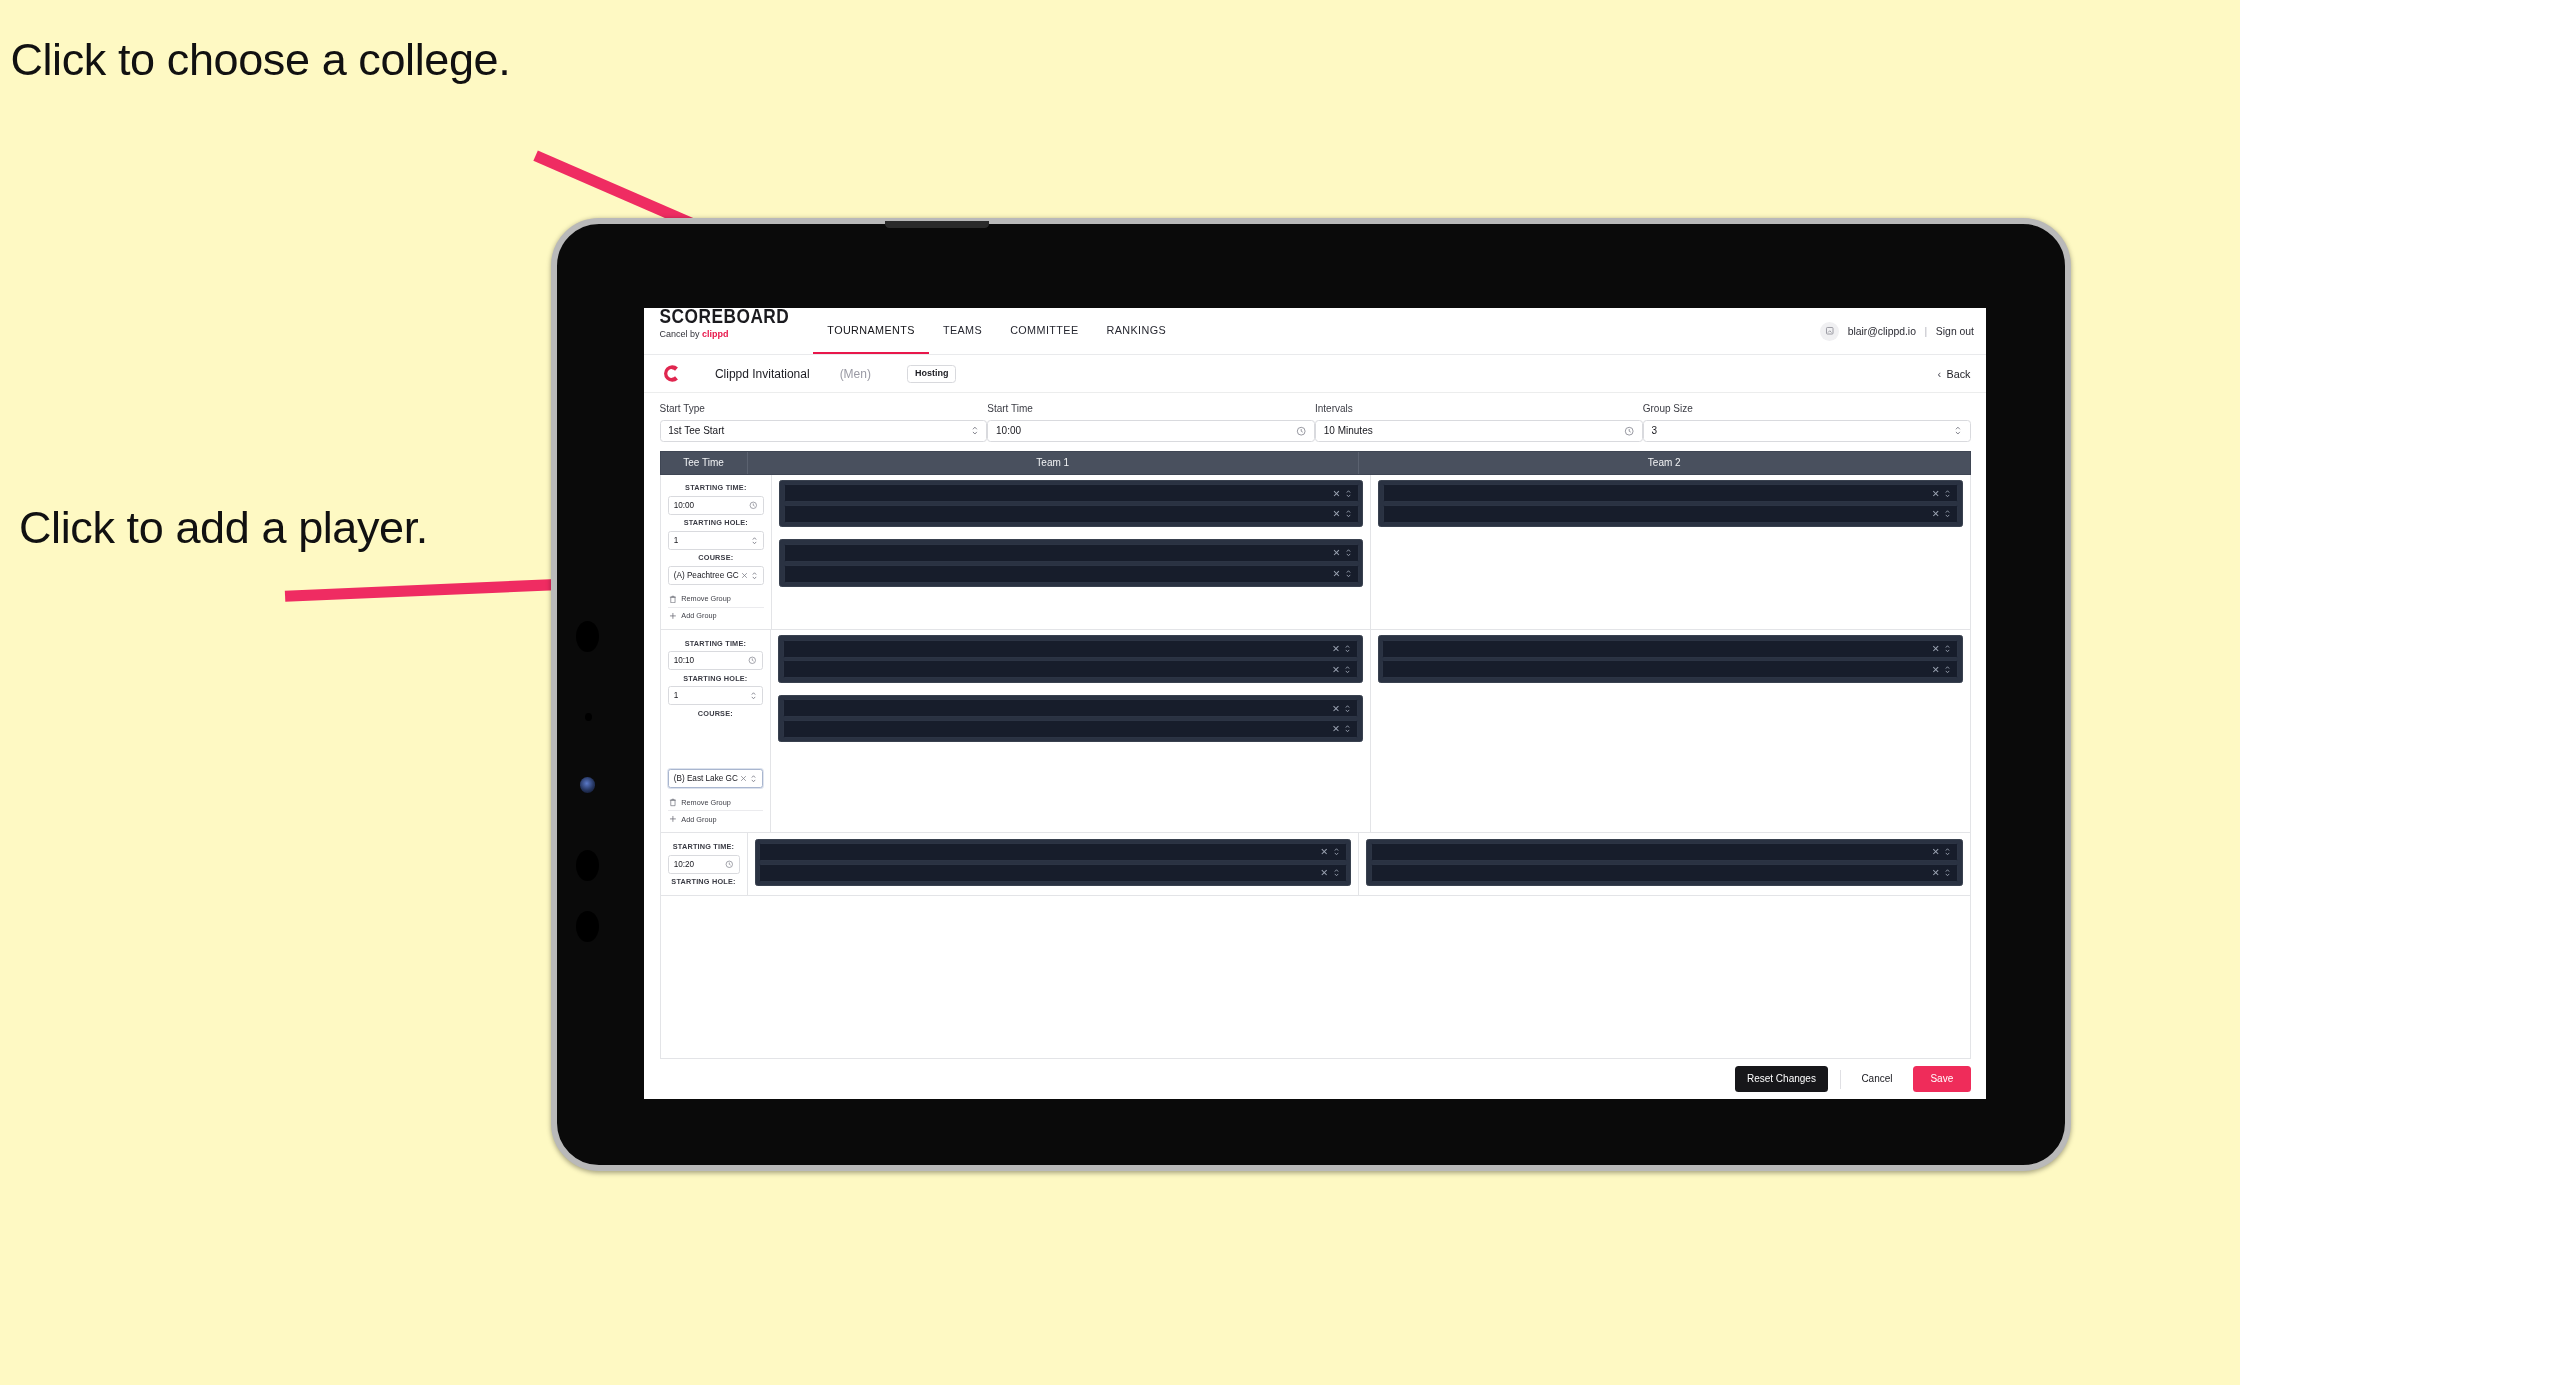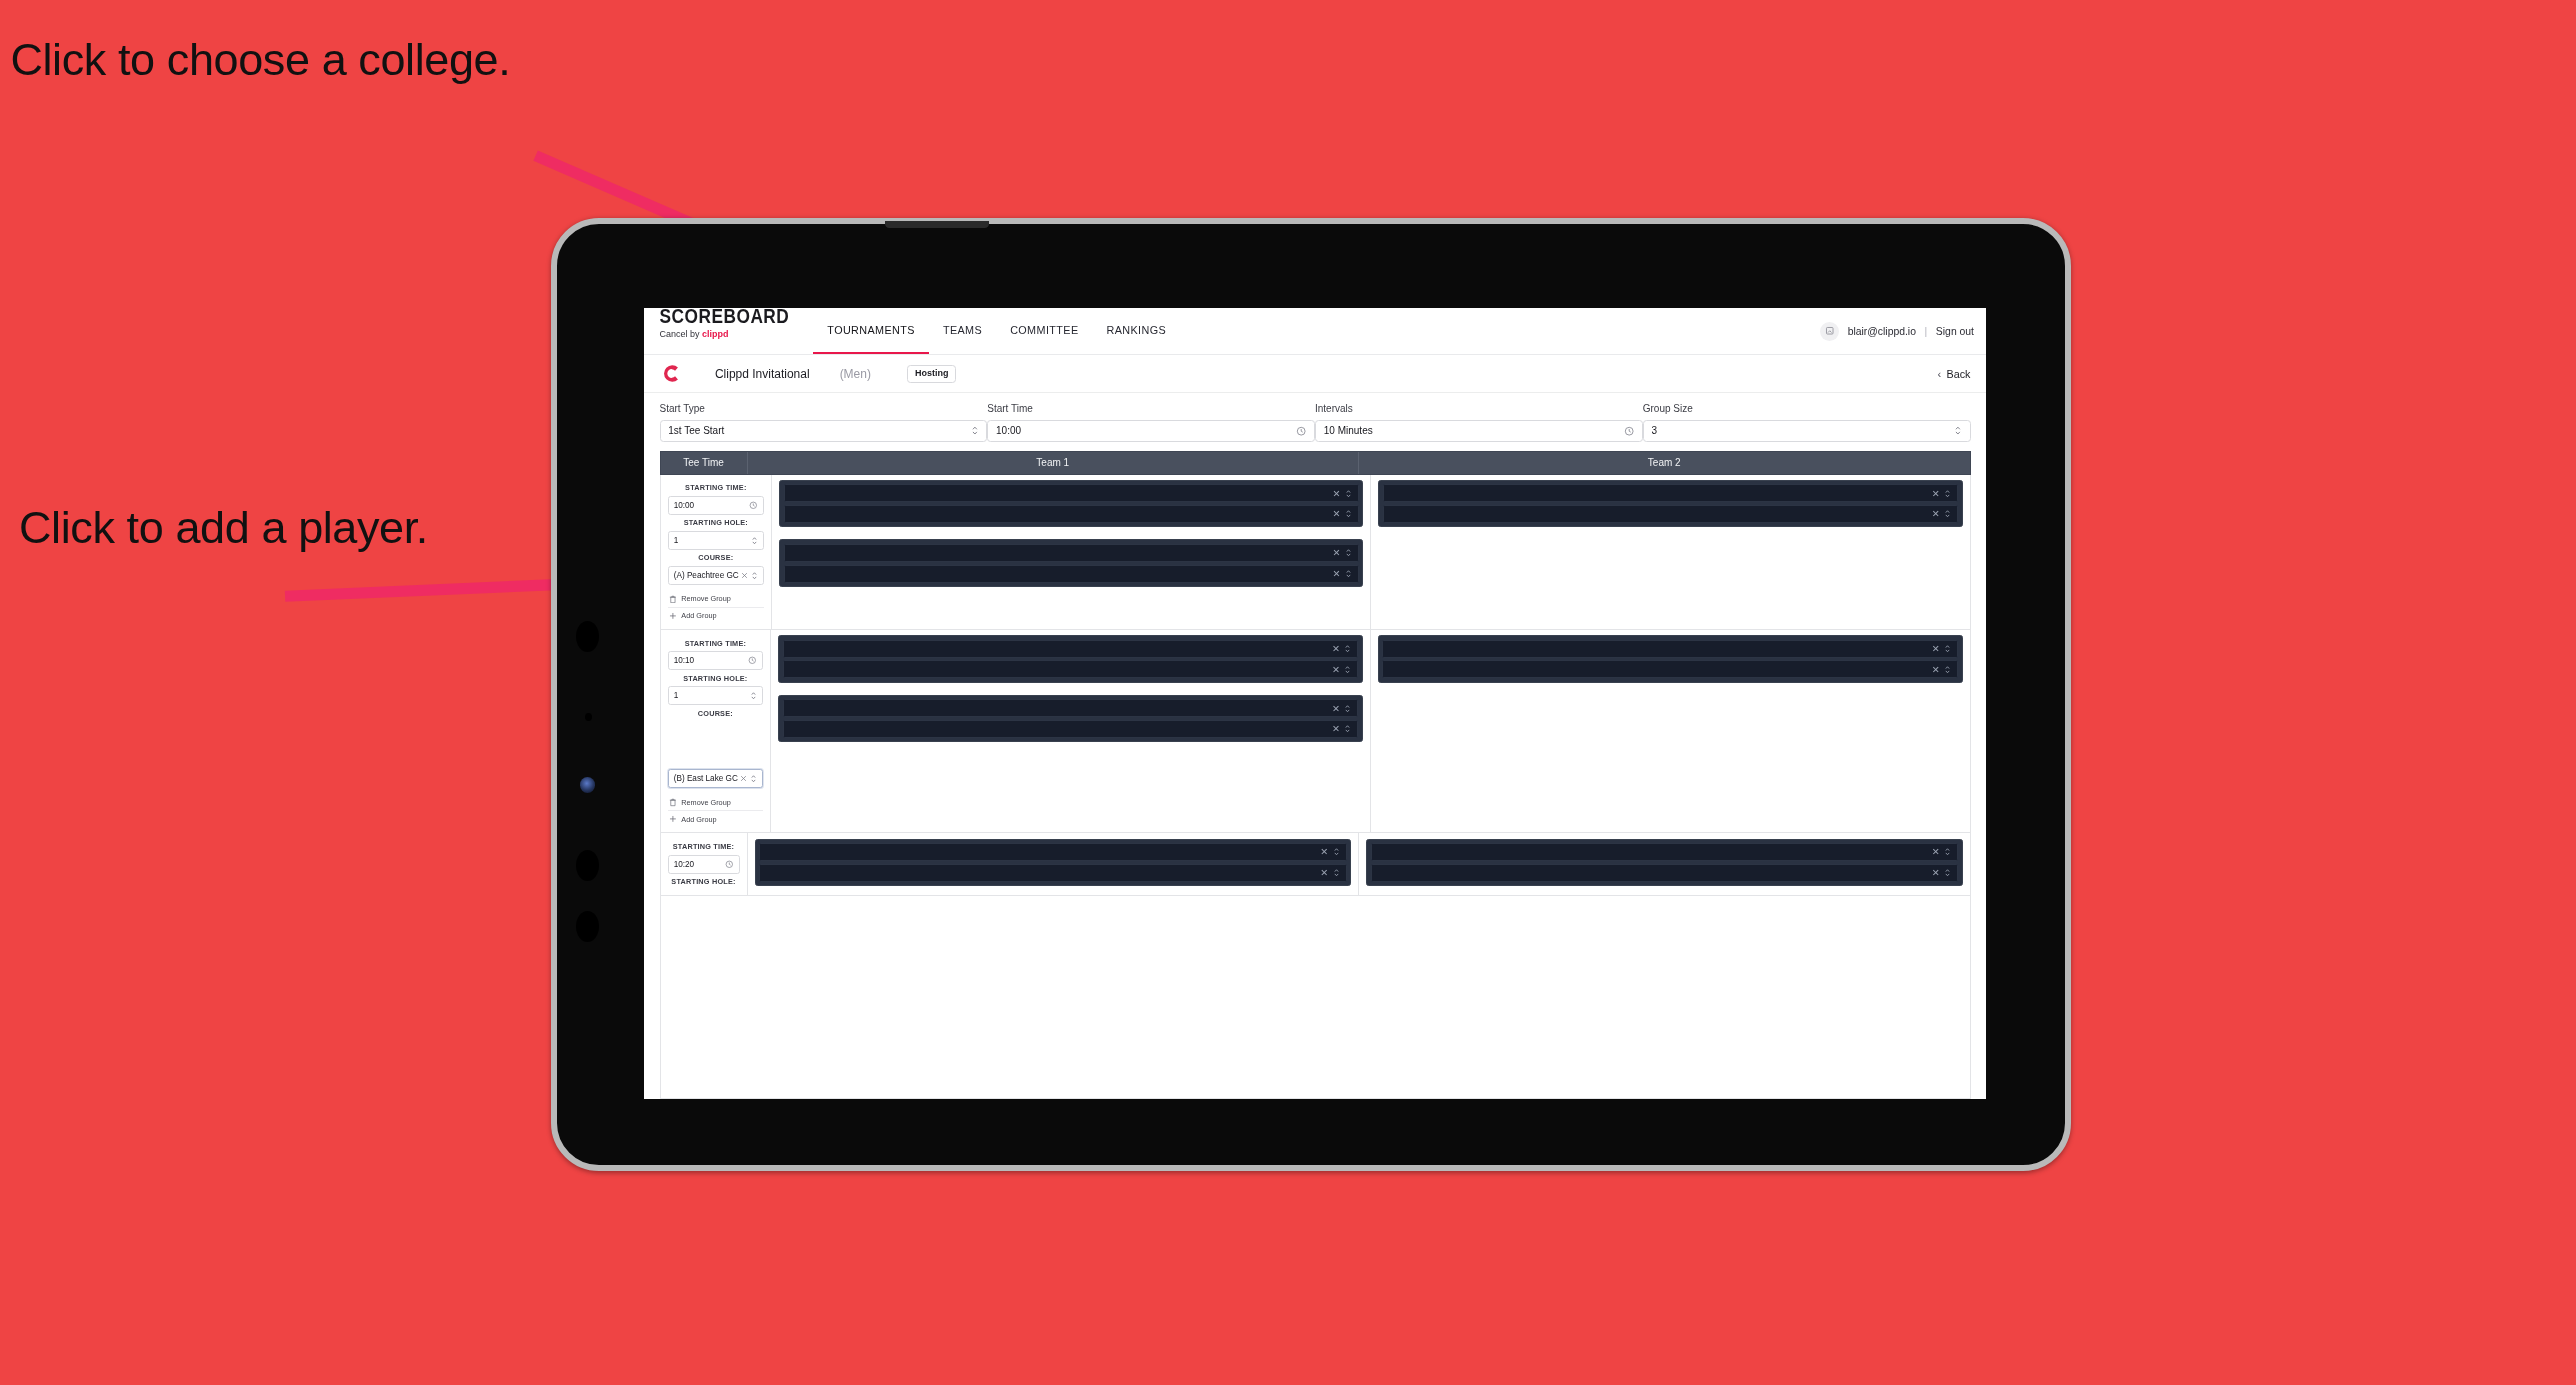--- a/index.html
+++ b/index.html
@@ -2,21 +2,21 @@
 <html style="font-size:14px"><head>
 <meta charset="utf-8">
 <style>
   * { box-sizing: border-box; margin: 0; padding: 0; }
   html, body {
     width: 2576px; height: 1386px;
     background: #ffffff;
     font-family: "Liberation Sans", sans-serif;
     overflow: hidden;
   }
-  #stage { position: relative; width: 2576px; height: 1386px; background:#ef4444; }
+  #stage { position: relative; width: 2240px; height: 1386px; background:#fef9c3; }
 
   
   .annot {
     position: absolute;
     font-family: "Liberation Sans", sans-serif;
     font-size: 45px;
     line-height: 1.2;
     color: #111111;
     font-weight: 400;
     letter-spacing: -0.4px;
@@ -658,17 +658,23 @@
                       </svg>
                     </span>
                 </div>
               </div>
             </div>
           </div>
 
         </div>
       </div>
 
+      <div id="footer">
+        <div class="btn btn-reset">Reset Changes</div>
+        <div class="vsep"></div>
+        <div class="btn btn-cancel">Cancel</div>
+        <div class="btn btn-save">Save</div>
+      </div>
 
     </div>
   </div>
 </div>
 
 
 </body></html>

